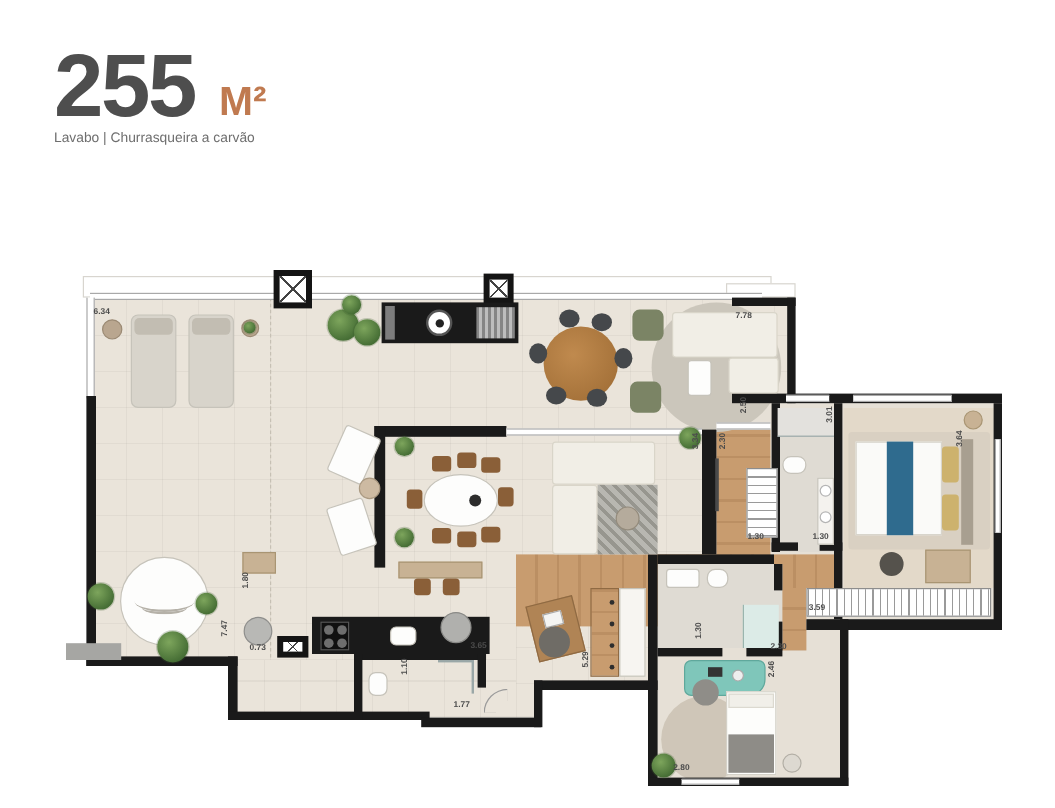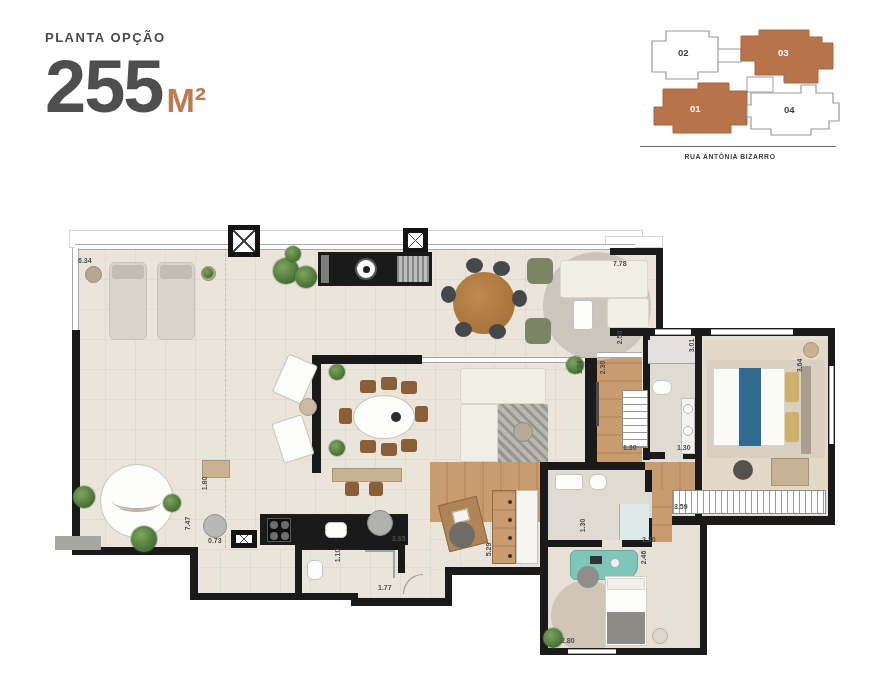--- a/index.html
+++ b/index.html
@@ -2,21 +2,21 @@
 <html><head>
 <meta charset="utf-8">
 <style>
   html,body{margin:0;padding:0;background:#fff;font-family:"Liberation Sans",sans-serif;}
   .page{position:relative;width:879px;height:673px;background:#fff;overflow:hidden;}
   
   .hdr{position:absolute;left:45px;top:30px;width:420px;}
   .kicker{font-size:13px;font-weight:bold;letter-spacing:1.5px;color:#4a4a4a;}
   .arearow{display:flex;align-items:flex-end;margin-top:2px;height:72px;}
   .areaval{font-size:74px;line-height:0.88;font-weight:bold;color:#4e4e4e;letter-spacing:-2px;}
-  .areaunit{font-size:34px;font-weight:bold;color:#c07a50;margin-left:4px;line-height:1.1;}
+  .areaunit{font-size:34px;font-weight:bold;color:#c07a50;margin-left:20px;line-height:1.1;}
   .feat1{margin:10px 0 0 0;font-size:11.5px;font-weight:bold;color:#3a3a3a;}
   .feat{margin:3px 0 0 0;font-size:11.5px;color:#6e6e6e;line-height:1.45;}
   
   .keyplan{position:absolute;left:610px;top:20px;width:240px;height:150px;}
   .kp-lbl{position:absolute;font-size:9.5px;font-weight:bold;}
   .kp-line{position:absolute;left:30px;top:126px;width:196px;height:1px;background:#6a6a6a;}
   .kp-street{position:absolute;left:0;top:133px;width:240px;text-align:center;font-size:6.8px;letter-spacing:.6px;color:#3e3e3e;font-weight:bold;}
   
   .plan{position:absolute;left:45px;top:200px;width:800px;height:473px;}
   .plan > *{position:absolute;box-sizing:border-box;}
@@ -47,43 +47,27 @@
   .arc{border-left:1px solid #9a9a9a;border-top:1px solid #9a9a9a;border-top-left-radius:100%;}
   .zig{background:repeating-linear-gradient(45deg,#97968f 0 3px,#b8b7b1 3px 7px);}
   .grayfloor{background:#dfdbd3;}
 </style>
 </head>
 <body>
 
 <div class="page">
 
   <div class="hdr">
-    <div class="kicker">PLANTA OPÇÃO</div>
     <div class="arearow">
       <span class="areaval">255</span>
       <span class="areaunit">M²</span>
     </div>
+    <p class="feat">Lavabo | Churrasqueira a carvão</p>
   </div>
 
-  <div class="keyplan">
-    <svg width="240" height="150" viewBox="0 0 240 150">
-      <rect x="99" y="29" width="32" height="13" fill="#fff" stroke="#9a9a9a" stroke-width="1"></rect>
-      <rect x="137" y="57" width="26" height="15" fill="#fff" stroke="#9a9a9a" stroke-width="1"></rect>
-      <path d="M42,21 56,21 56,11 99,11 99,17 108,17 108,52 88,52 88,59 56,59 56,52 42,52 Z" fill="#ffffff" stroke="#9a9a9a" stroke-width="1.2"></path>
-      <path d="M131,16 149,16 149,10 199,10 199,17 212,17 212,23 223,23 223,49 208,49 208,63 174,63 174,55 145,55 145,41 131,41 Z" fill="#b9734a" stroke="#a8663f" stroke-width="1"></path>
-      <path d="M53,69 88,69 88,63 119,63 119,71 137,71 137,105 121,105 121,113 63,113 63,105 44,105 44,87 53,87 Z" fill="#b9734a" stroke="#a8663f" stroke-width="1"></path>
-      <path d="M141,73 191,73 191,65 206,65 206,73 223,73 223,83 229,83 229,101 219,101 219,109 201,109 201,115 161,115 161,109 141,109 141,97 137,97 137,85 141,85 Z" fill="#ffffff" stroke="#9a9a9a" stroke-width="1.2"></path>
-    </svg>
-    <div class="kp-lbl" style="left:68px;top:27px;color:#3d3d3d;">02</div>
-    <div class="kp-lbl" style="left:168px;top:27px;color:#ffffff;">03</div>
-    <div class="kp-lbl" style="left:80px;top:83px;color:#ffffff;">01</div>
-    <div class="kp-lbl" style="left:174px;top:84px;color:#3d3d3d;">04</div>
-    <div class="kp-line"></div>
-    <div class="kp-street">RUA ANTÔNIA BIZARRO</div>
-  </div>
 
   <div class="plan">
 
     <div class="slab" style="left:24px;top:30px;width:574px;height:18px;"></div>
     <div class="slab" style="left:560px;top:36px;width:58px;height:12px;"></div>
 
     <div class="tile" style="left:30px;top:48px;width:585px;height:302px;"></div>
     <div class="tile" style="left:145px;top:350px;width:258px;height:48px;"></div>
     <div class="tile" style="left:385px;top:322px;width:110px;height:48px;"></div>
     <div class="wing" style="left:565px;top:136px;width:225px;height:180px;"></div>

